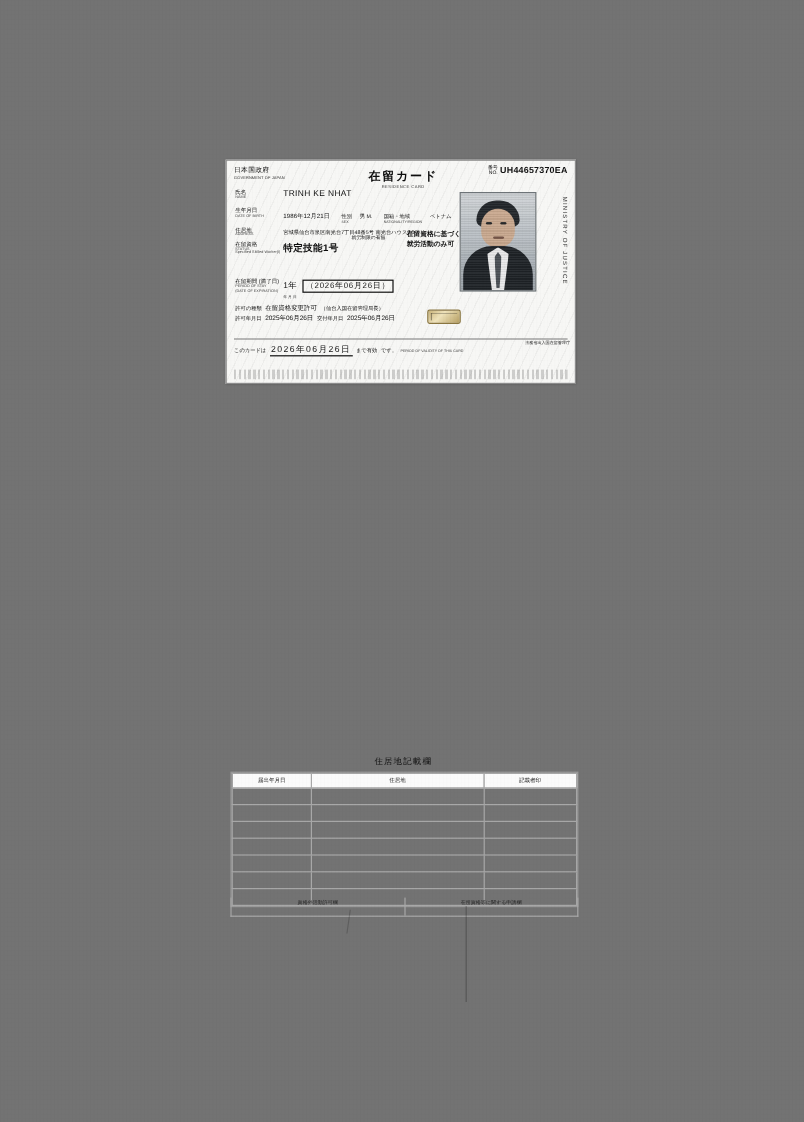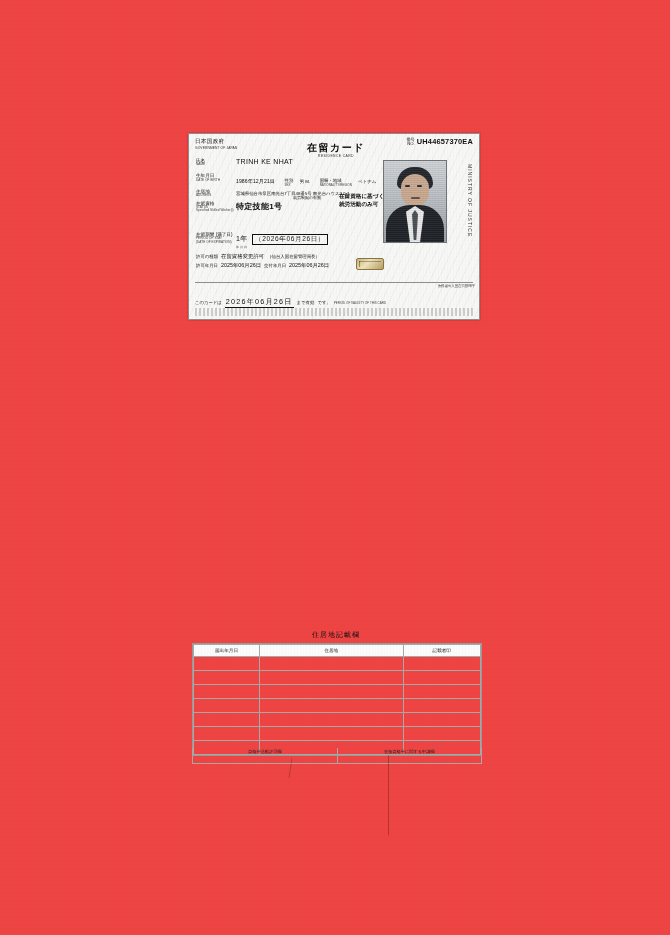--- a/index.html
+++ b/index.html
@@ -12,21 +12,21 @@
     height: 935px;
     position: relative;
     font-family: "Liberation Sans", sans-serif;
     color: #1a1a1a;
     overflow: hidden;
   }
   
   .page {
     position: absolute;
     inset: 0;
-    background: #ef4444;
+    background: #737373;
   }
   .page::after {
     content: "";
     position: absolute;
     inset: 0;
     background:
       linear-gradient(90deg, rgba(0,0,0,0.025) 0 1px, transparent 1px 100%) 0 0/3px 100%,
       linear-gradient(180deg, rgba(0,0,0,0.012) 0 1px, transparent 1px 100%) 0 0/100% 4px;
     opacity: .5;
     pointer-events: none;
@@ -266,21 +266,21 @@
   }
   .perm-line .lbl { line-height:1.1; }
   .perm-line .v { font-size:5.4px; }
 
   .bottom-strip {
     position: absolute;
     left: 6px;
     right: 6px;
     top: 148px;
     border-top: 1px solid #8e8e8e;
-    padding-top: 14px;
+    padding-top: 3px;
     font-size: 4.4px;
     color: #111;
     display: flex;
     align-items: center;
     gap: 3px;
   }
   .bottom-strip .big {
     font-size: 7.2px;
     letter-spacing: 1.2px;
     border-bottom: 1px solid #111;

